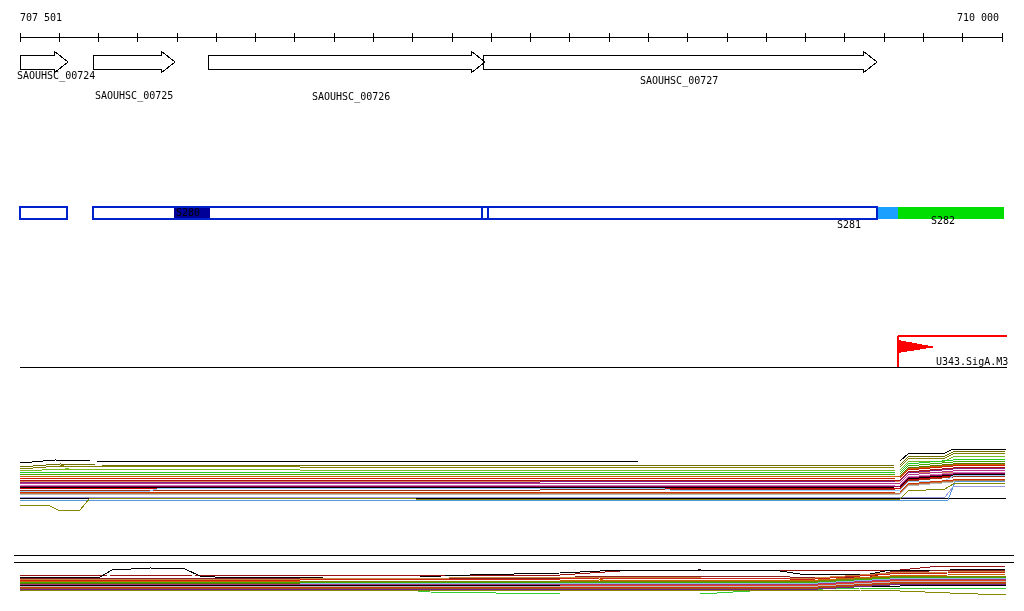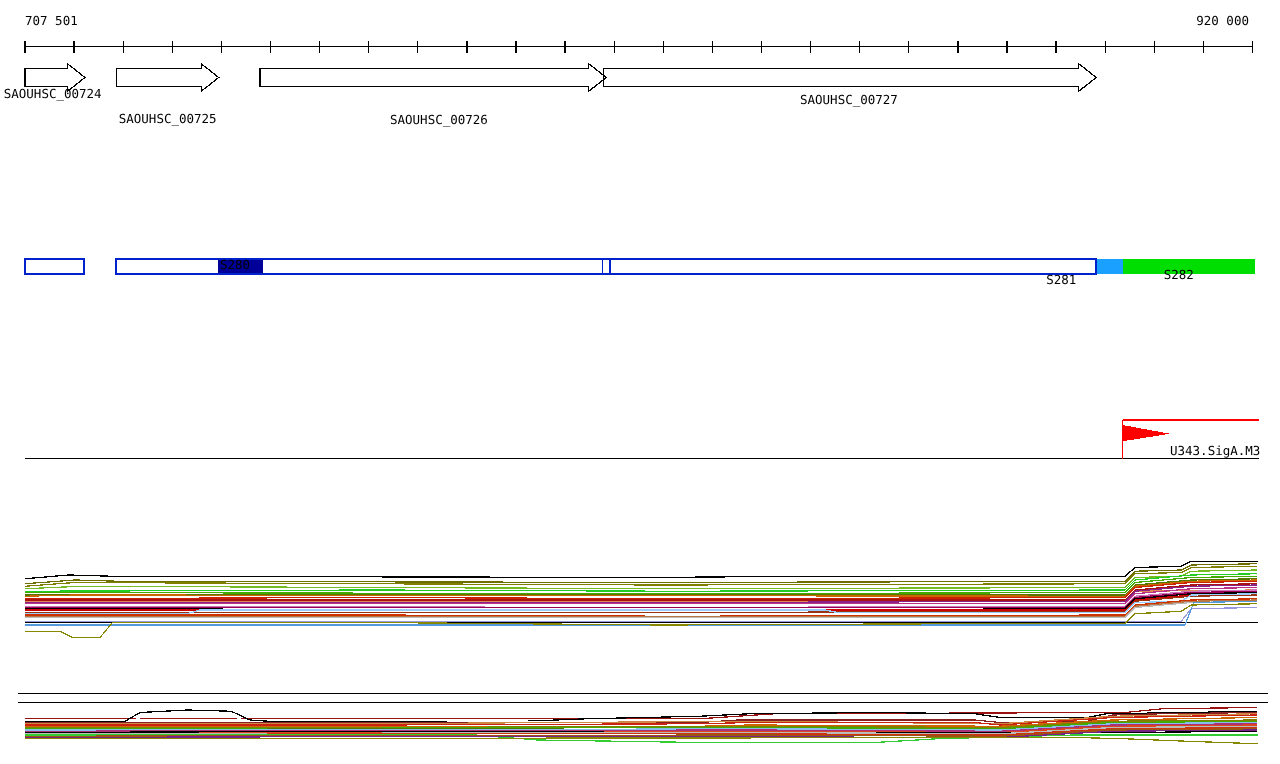--- a/index.html
+++ b/index.html
@@ -103,23 +103,23 @@
       <polyline points="20,586 300,585 560,586 900,586 1006,585" fill="none" stroke="#000000" stroke-width="1"></polyline>
       <polyline points="20,587 600,586 800,587 890,582 1006,581" fill="none" stroke="#BBBBBB" stroke-width="1"></polyline>
       <polyline points="20,588 300,587 600,587 800,588 890,583 1006,582" fill="none" stroke="#CC3311" stroke-width="1"></polyline>
       <polyline points="20,588 380,588 430,592 560,594 700,594 750,591 860,588 1006,588" fill="none" stroke="#33CC33" stroke-width="1"></polyline>
       <polyline points="20,589 600,588 800,589 890,584 1006,583" fill="none" stroke="#995511" stroke-width="1"></polyline>
       <polyline points="20,590 400,589 800,590 890,585 1006,584" fill="none" stroke="#772288" stroke-width="1"></polyline>
       <polyline points="20,591 860,590 900,591 950,593 1006,595" fill="none" stroke="#888800" stroke-width="1"></polyline>
     </svg>
 
   <div class="lbl f10" style="left:20px;top:13px">707 501</div>
-  <div class="lbl f10" style="left:957px;top:13px">920 000</div>
+  <div class="lbl f10" style="left:957px;top:13px">710 000</div>
 
-  <div class="lbl f10" style="left:3px;top:71px">SAOUHSC_00724</div>
+  <div class="lbl f10" style="left:17px;top:71px">SAOUHSC_00724</div>
   <div class="lbl f10" style="left:95px;top:91px">SAOUHSC_00725</div>
   <div class="lbl f10" style="left:312px;top:92px">SAOUHSC_00726</div>
   <div class="lbl f10" style="left:640px;top:76px">SAOUHSC_00727</div>
 
   <div class="lbl f10" style="left:176px;top:208px">S280</div>
   <div class="lbl f10" style="left:837px;top:220px">S281</div>
   <div class="lbl f10" style="left:931px;top:216px">S282</div>
 
   <div class="lbl f10" style="left:936px;top:357px">U343.SigA.M3</div>
 

